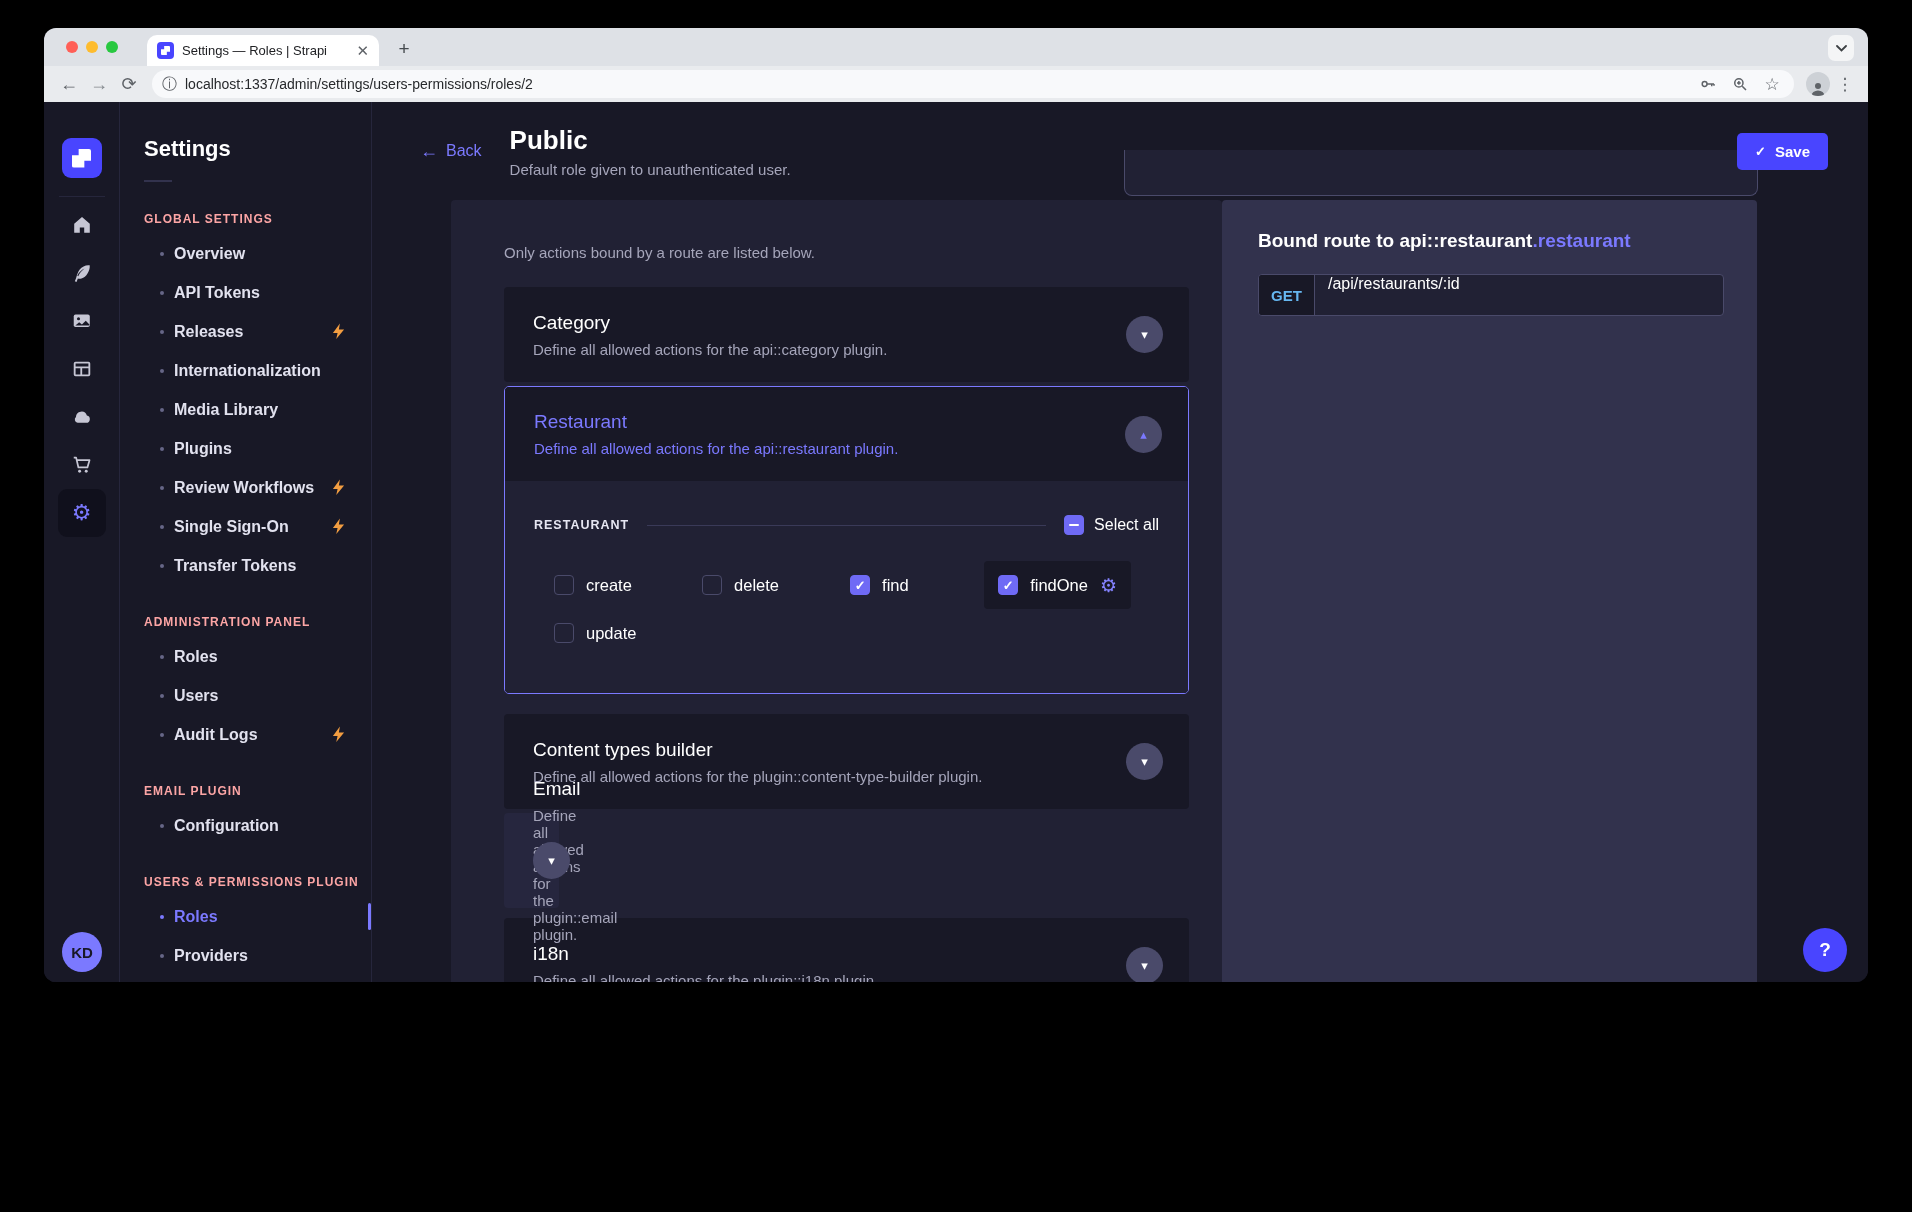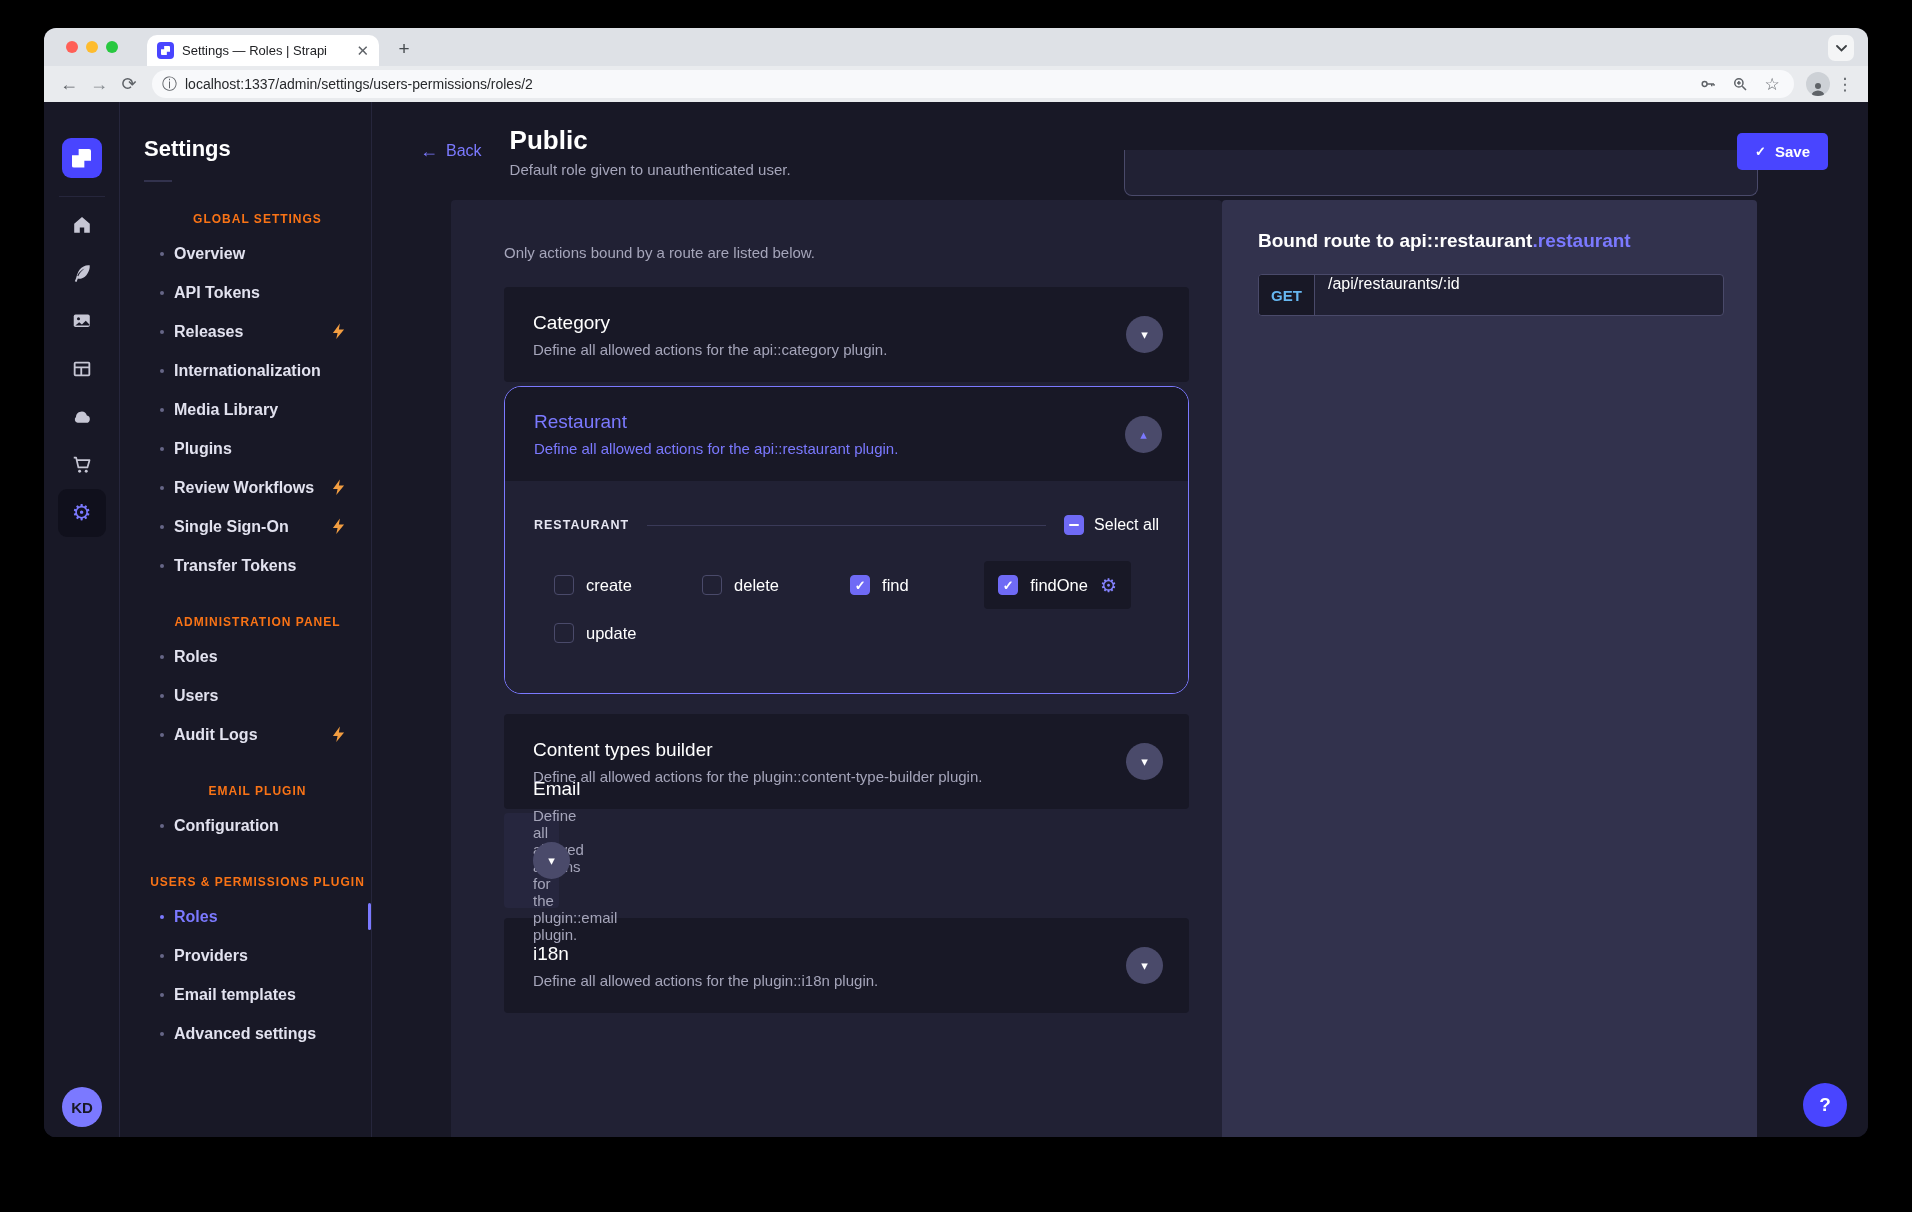--- a/index.html
+++ b/index.html
@@ -1,20 +1,20 @@
 <!DOCTYPE html>
 <html><head>
 <meta charset="utf-8">
 <style>
   * { margin:0; padding:0; box-sizing:border-box; }
   html,body { width:1912px; height:1212px; background:#000; overflow:hidden;
               font-family:"Liberation Sans", sans-serif; }
 
   
-  .window { position:absolute; left:44px; top:28px; width:1824px; height:1109px;
+  .window { position:absolute; left:44px; top:28px; width:1824px; height:954px;
             border-radius:12px; overflow:hidden; background:#181826;
             box-shadow:0 20px 60px rgba(0,0,0,.6); display:flex; flex-direction:column; }
 
   
   .tabstrip { height:38px; background:#dee1e6; display:flex; align-items:flex-end; position:relative; flex:none; }
   .lights { position:absolute; left:22px; top:13px; display:flex; gap:8px; }
   .light { width:12px; height:12px; border-radius:50%; }
   .light.red{background:#ff5f57}.light.yellow{background:#febc2e}.light.green{background:#28c840}
   .tab { position:absolute; left:103px; bottom:0; width:232px; height:31px; background:#fff;
          border-radius:10px 10px 0 0; display:flex; align-items:center; padding:0 10px; gap:8px; }
@@ -56,22 +56,22 @@
   .rail-icon.active { background:#10101c; }
   .rail-gear { font-size:22px; color:#7b79ff; line-height:1; }
   .rail-avatar { position:absolute; bottom:10px; left:18px; width:40px; height:40px; border-radius:50%;
                  background:#7b79ff; color:#181826; font-size:15px; font-weight:bold;
                  display:flex; align-items:center; justify-content:center; }
 
   .subnav { width:252px; flex:none; background:#181826; border-right:1px solid #26263c;
             padding:34px 0 0 0; position:relative; overflow:hidden; }
   .subnav-title { font-size:22px; font-weight:700; color:#fff; padding-left:24px; }
   .subnav-divider { width:28px; height:2px; background:#32324d; margin:18px 0 0 24px; }
-  .section-label { font-size:12px; font-weight:700; letter-spacing:1px; color:#f97316;
-                   padding-left:24px; margin-top:30px; margin-bottom:8px;text-align:center; }
+  .section-label { font-size:12px; font-weight:700; letter-spacing:1px; color:#fca5a5;
+                   padding-left:24px; margin-top:30px; margin-bottom:8px; }
   .nav-item { height:39px; display:flex; align-items:center; padding:0 26px 0 40px; position:relative; cursor:default;font-weight:bold; }
   .nav-dot { width:4px; height:4px; border-radius:50%; background:#666687; margin-right:10px; flex:none; }
   .nav-label { font-size:16px; color:#e2e2ef; }
   .nav-item.active .nav-label { color:#7b79ff; }
   .nav-item.active .nav-dot { background:#7b79ff; }
   .nav-item .bolt { margin-left:auto; display:flex; }
   .indicator { position:absolute; right:0; top:6px; width:3px; height:27px; background:#7b79ff; border-radius:2px; }
 
   .main { flex:1; position:relative; min-width:0; display:flex; flex-direction:column; }
 
@@ -101,21 +101,21 @@
   .acc-item { border-radius:4px; display:flex; align-items:center; padding:0 26px 0 29px; height:95px; }
   .acc-item.dark { background:#181826; margin-bottom:4px; }
   .acc-item.light { background:#26263e; }
   .acc-item + .acc-item.dark, .acc-gap { margin-top:10px; }
   .acc-texts { flex:1; min-width:0; }
   .acc-title { font-size:19px; font-weight:500; color:#fff; }
   .acc-desc { font-size:15px; color:#a5a5ba; margin-top:7px; }
   .acc-toggle { width:37px; height:37px; border-radius:50%; background:#4a4a6a; border:none; flex:none;
                 color:#fff; font-size:13px; display:flex; align-items:center; justify-content:center; }
 
-  .acc-expanded { border:1px solid #7b79ff; border-radius:17px; margin:1px 0 20px; overflow:hidden; }
+  .acc-expanded { border:1px solid #7b79ff; border-radius:5px; margin:1px 0 20px; overflow:hidden; }
   .acc-expanded .acc-head { background:#181826; height:94px; display:flex; align-items:center; padding:0 26px 0 29px; }
   .acc-expanded .acc-title, .acc-expanded .acc-desc { color:#7b79ff; }
   .acc-expanded .acc-toggle { color:#7b79ff; }
   .acc-body { background:#212134; padding:34px 29px 36px; }
   .sec-row { display:flex; align-items:center; }
   .sec-label { font-size:12.5px; font-weight:700; letter-spacing:1px; color:#e6e6f2; flex:none; }
   .sec-line { flex:1; height:1px; background:#3a3a58; margin:0 18px; }
   .select-all { display:flex; align-items:center; gap:10px; flex:none; }
   .select-all-label { font-size:16px; color:#fff; }
 

